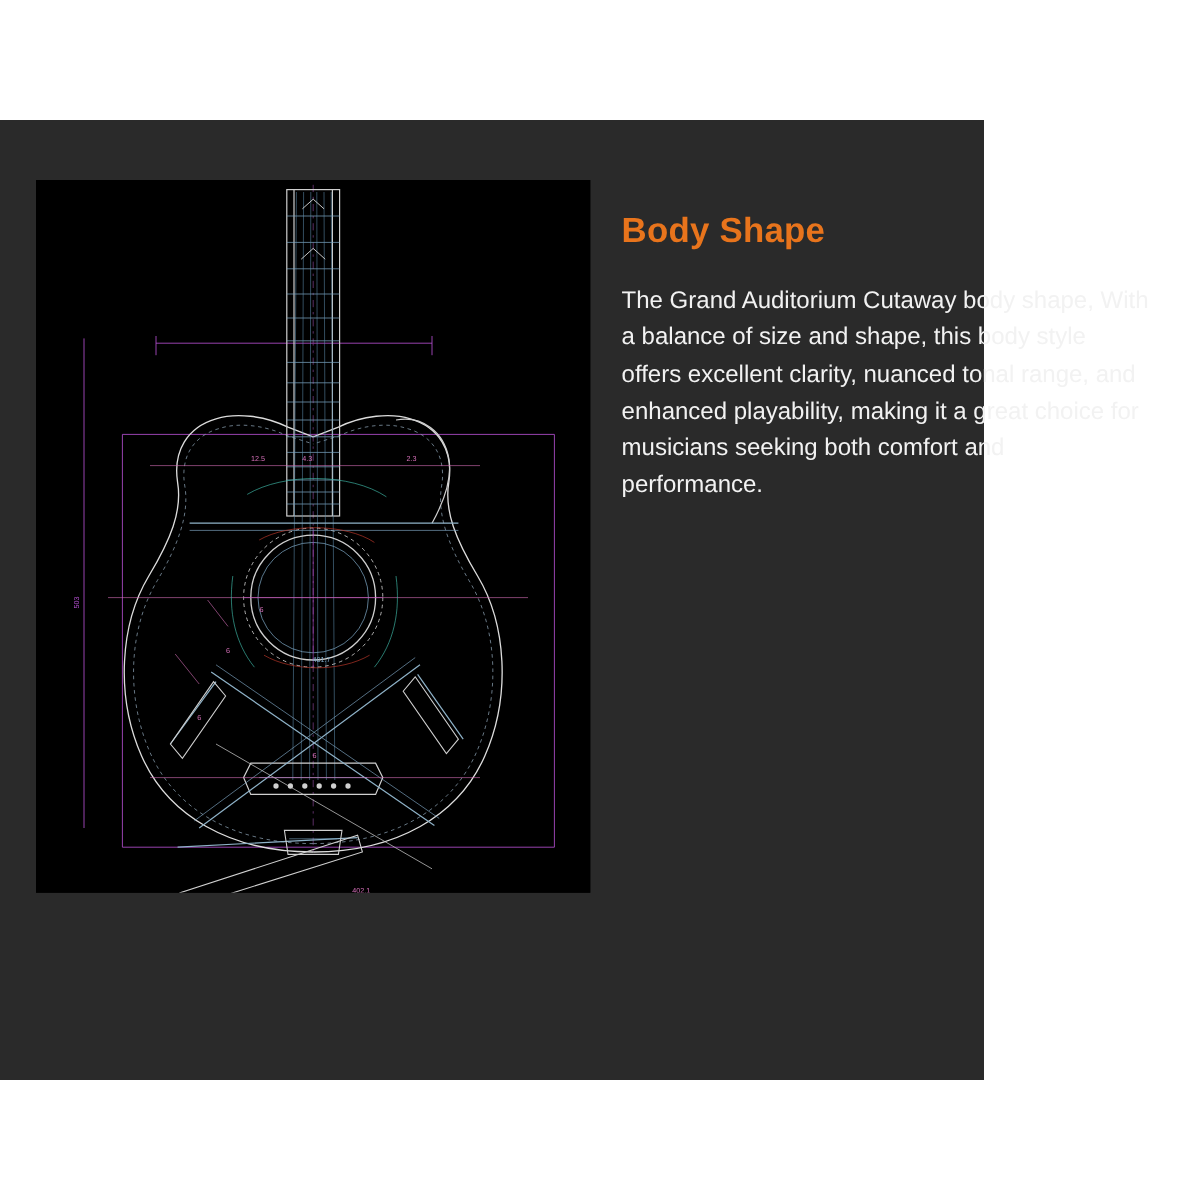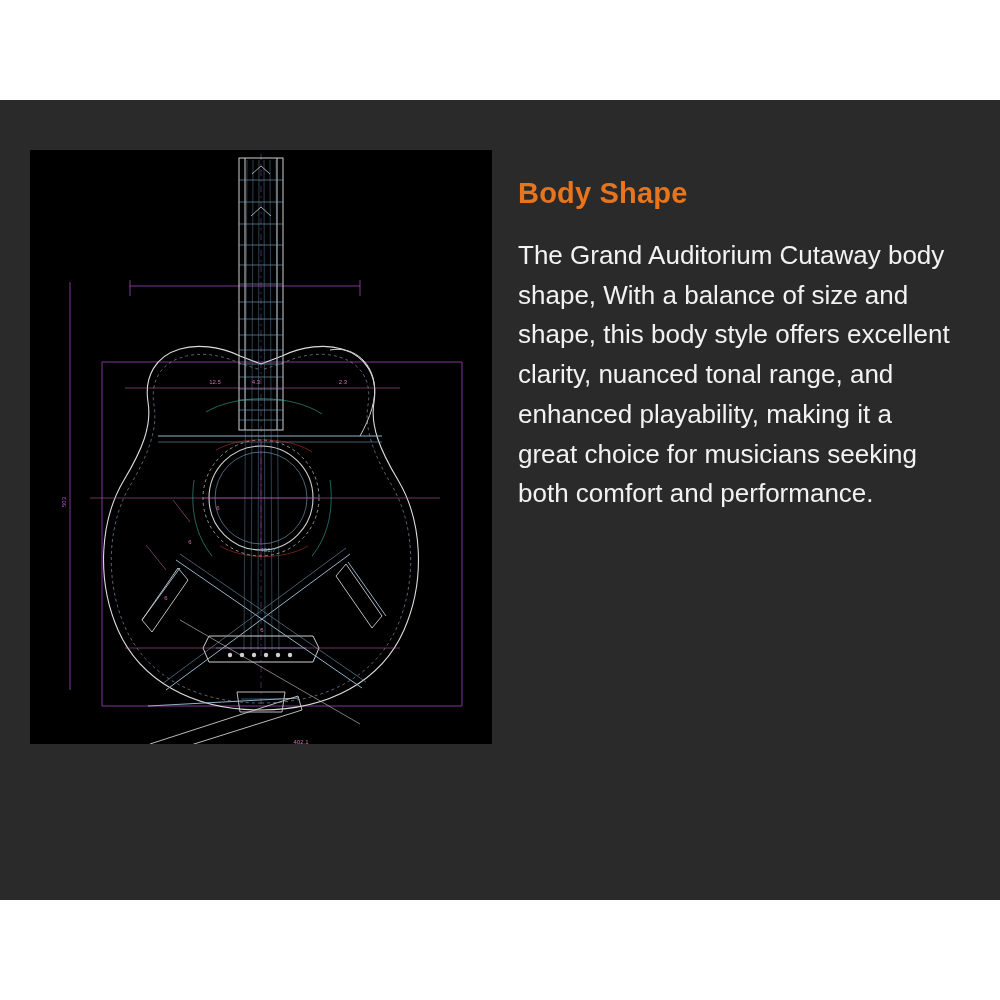--- a/index.html
+++ b/index.html
@@ -11,21 +11,21 @@
     width: 1000px;
     height: 1000px;
     font-family: "Liberation Sans", sans-serif;
     overflow: hidden;
   }
 
   .panel {
     position: absolute;
     left: 0;
     top: 100px;
-    width: 1000px;
+    width: 820px;
     height: 800px;
     background: #2a2a2a;
     display: flex;
     flex-direction: row;
     align-items: flex-start;
   }
 
   
   .figure {
     position: absolute;
@@ -50,21 +50,21 @@
   .copy h2 {
     margin: 0 0 26px 0;
     font-size: 29px;
     line-height: 1.1;
     font-weight: bold;
     color: #e8741c;
     letter-spacing: 0.2px;
   }
   .copy p {
     margin: 0;
-    font-size: 26px;
+    font-size: 20px;
     line-height: 1.53;
     color: #f2f2f2;
     font-weight: normal;
   }
 </style>
 </head>
 <body>
 
 <div class="panel">
 

